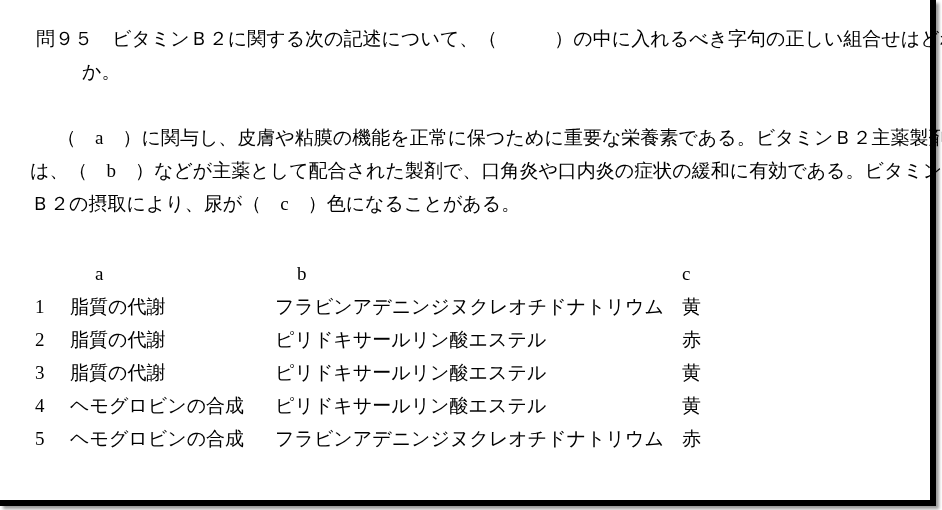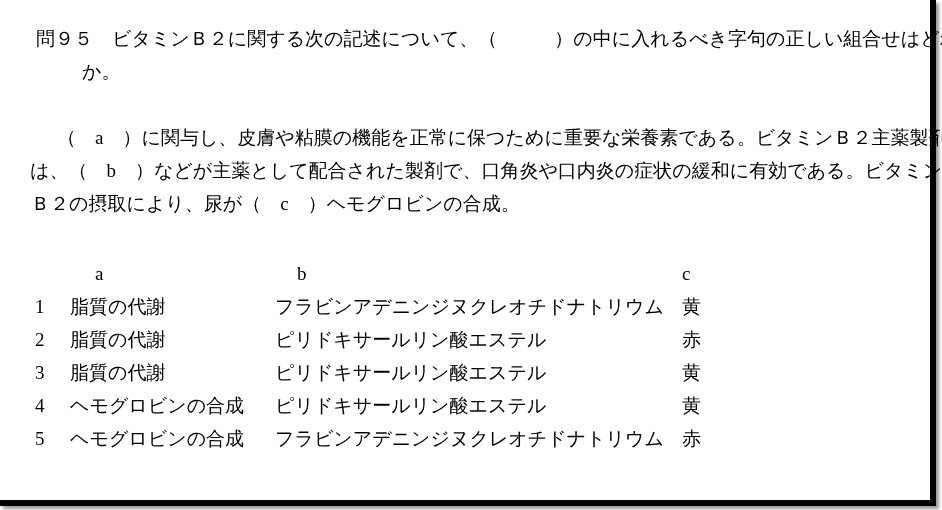--- a/index.html
+++ b/index.html
@@ -48,21 +48,21 @@
 
 <div class="page">
   <div class="content">
 
     <div class="q-line1">問９５　ビタミンＢ２に関する次の記述について、（　　　）の中に入れるべき字句の正しい組合せはどれ</div>
     <div class="q-line2">か。</div>
 
     <div class="passage">
       <div class="p-line1">（　a　）に関与し、皮膚や粘膜の機能を正常に保つために重要な栄養素である。ビタミンＢ２主薬製剤</div>
       <div class="p-line2">は、（　b　）などが主薬として配合された製剤で、口角炎や口内炎の症状の緩和に有効である。ビタミン</div>
-      <div class="p-line3">Ｂ２の摂取により、尿が（　c　）ヘモグロビンの合成。</div>
+      <div class="p-line3">Ｂ２の摂取により、尿が（　c　）色になることがある。</div>
     </div>
 
     <div class="choices">
       <div class="trow">
         <div></div>
         <div class="hdr-a">a</div>
         <div class="hdr-b">b</div>
         <div>c</div>
       </div>
 

